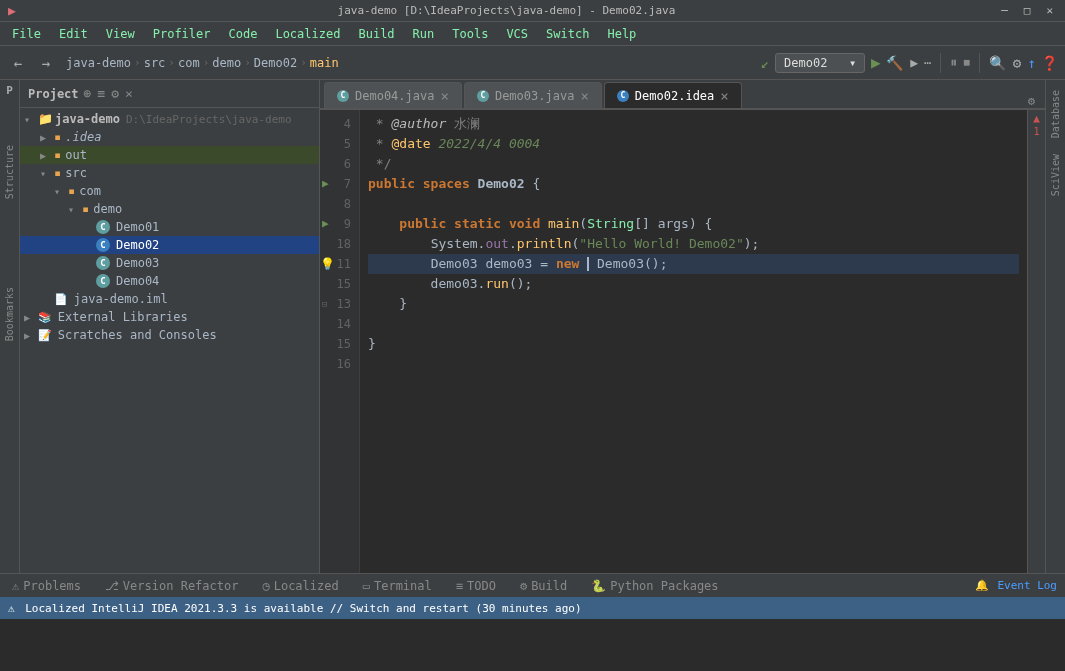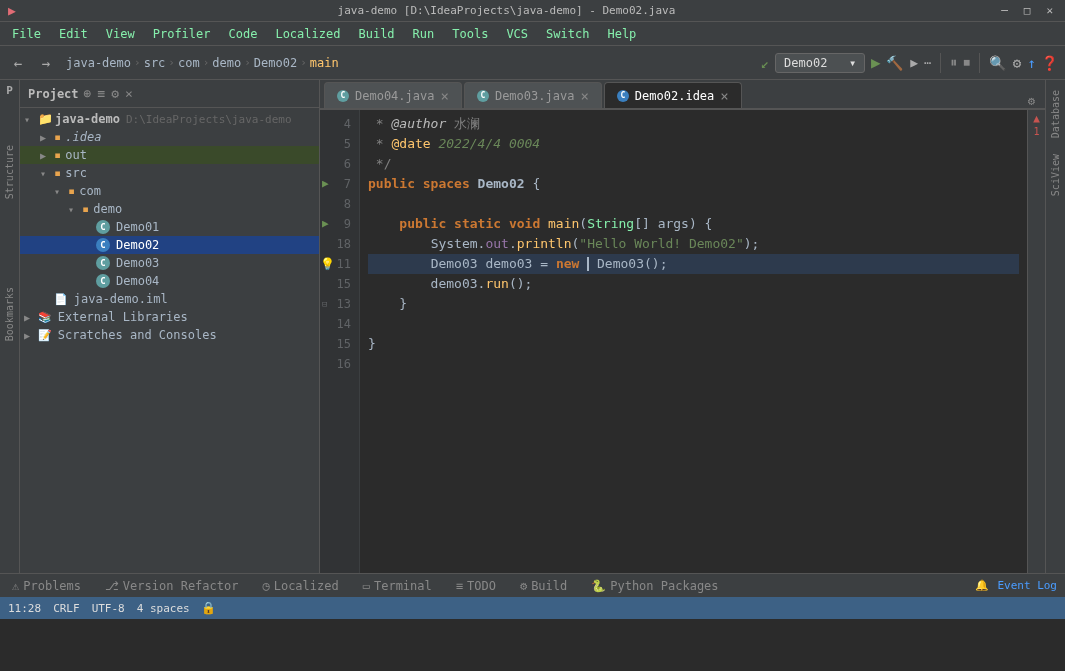--- a/index.html
+++ b/index.html
@@ -713,20 +713,17 @@
     <span class="bt-icon">🐍</span>
     <span>Python Packages</span>
   </div>
   <div style="margin-left:auto;display:flex;align-items:center;gap:8px;">
     <span style="color:#4a9cff;font-size:11px;">🔔</span>
     <span style="color:#4a9cff;font-size:11px;cursor:pointer;">Event Log</span>
   </div>
 </div>
 
 <div id="status-bar">
-  <div class="status-right">
-    <span class="status-item">11:28</span>
-    <span class="status-item">CRLF</span>
-    <span class="status-item">UTF-8</span>
-    <span class="status-item">4 spaces</span>
-    <span style="color:#888;font-size:12px;">🔒</span>
+  <div class="status-left">
+    <span>⚠</span>
+    <span style="margin-left:4px;">Localized IntelliJ IDEA 2021.3.3 is available // Switch and restart (30 minutes ago)</span>
   </div>
 </div>
 
 </body></html>

